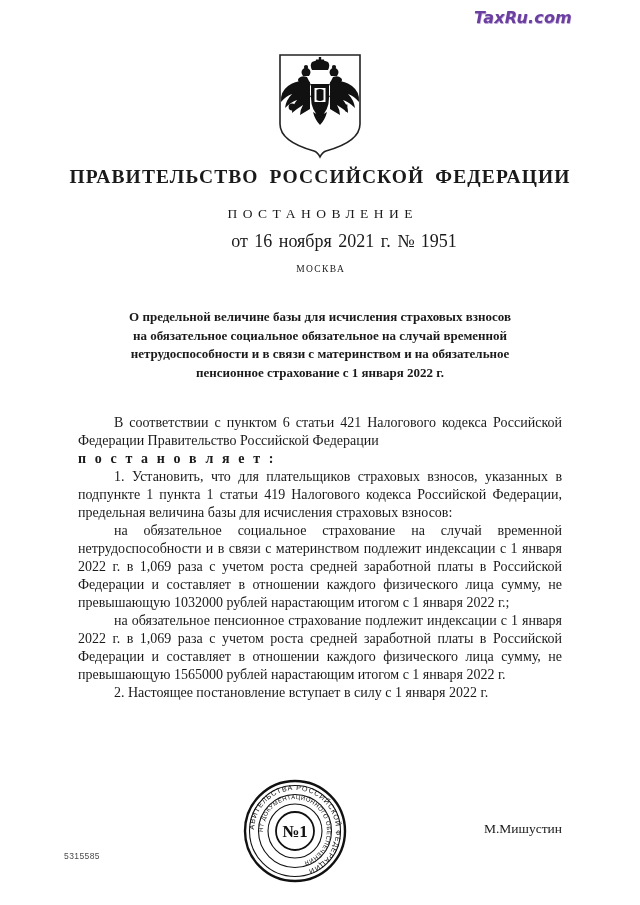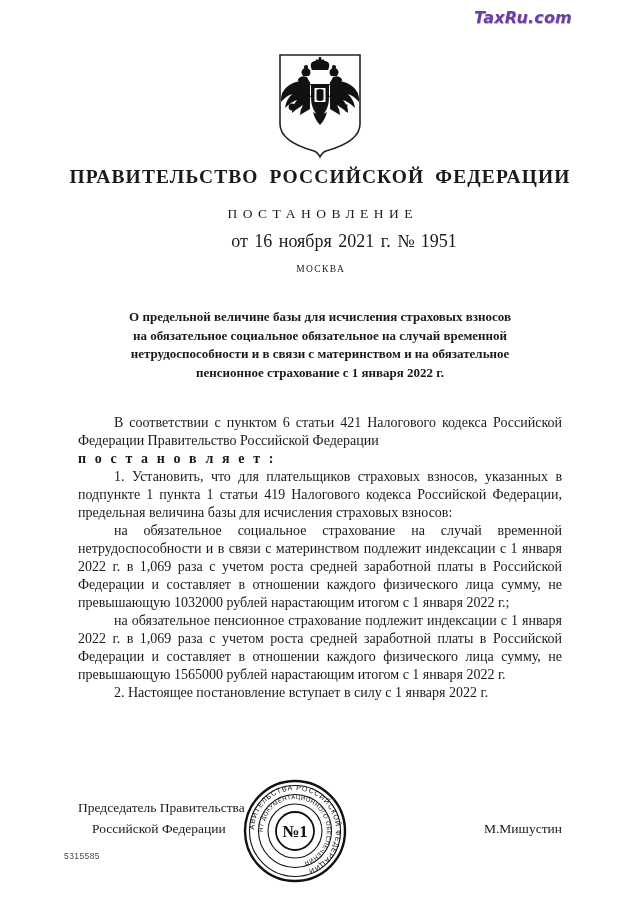--- a/index.html
+++ b/index.html
@@ -212,24 +212,20 @@
   <div class="body-text">
     <p><span>В соответствии с пунктом 6 статьи 421 Налогового кодекса Российской Федерации Правительство Российской Федерации</span></p>
     <p style="text-indent:0"><span class="spaced-bold">п о с т а н о в л я е т :</span></p>
     <p><span>1. Установить, что для плательщиков страховых взносов, указанных в подпункте 1 пункта 1 статьи 419 Налогового кодекса Российской Федерации, предельная величина базы для исчисления страховых взносов:</span></p>
     <p><span>на обязательное социальное страхование на случай временной нетрудоспособности и в связи с материнством подлежит индексации с 1 января 2022 г. в 1,069 раза с учетом роста средней заработной платы в Российской Федерации и составляет в отношении каждого физического лица сумму, не превышающую 1032000 рублей нарастающим итогом с 1 января 2022 г.;</span></p>
     <p><span>на обязательное пенсионное страхование подлежит индексации с 1 января 2022 г. в 1,069 раза с учетом роста средней заработной платы в Российской Федерации и составляет в отношении каждого физического лица сумму, не превышающую 1565000 рублей нарастающим итогом с 1 января 2022 г.</span></p>
     <p><span>2. Настоящее постановление вступает в силу с 1 января 2022 г.</span></p>
   </div>
 
   <div class="signature">
-    <div class="sig-role">
-      <div>Председатель Правительства</div>
-      <div class="line2">Российской Федерации</div>
-    </div>
     <div class="sig-name">М.Мишустин</div>
   </div>
 
   <div class="seal">
     <svg width="104" height="104" viewBox="0 0 104 104">
       <defs>
         <path id="arcOuter" d="M 52,52 m -41,0 a 41,41 0 1,1 82,0 a 41,41 0 1,1 -82,0"></path>
         <path id="arcInner" d="M 52,52 m -32,0 a 32,32 0 1,1 64,0 a 32,32 0 1,1 -64,0"></path>
       </defs>
       <circle cx="52" cy="52" r="50" fill="none" stroke="#111" stroke-width="2.4"></circle>

